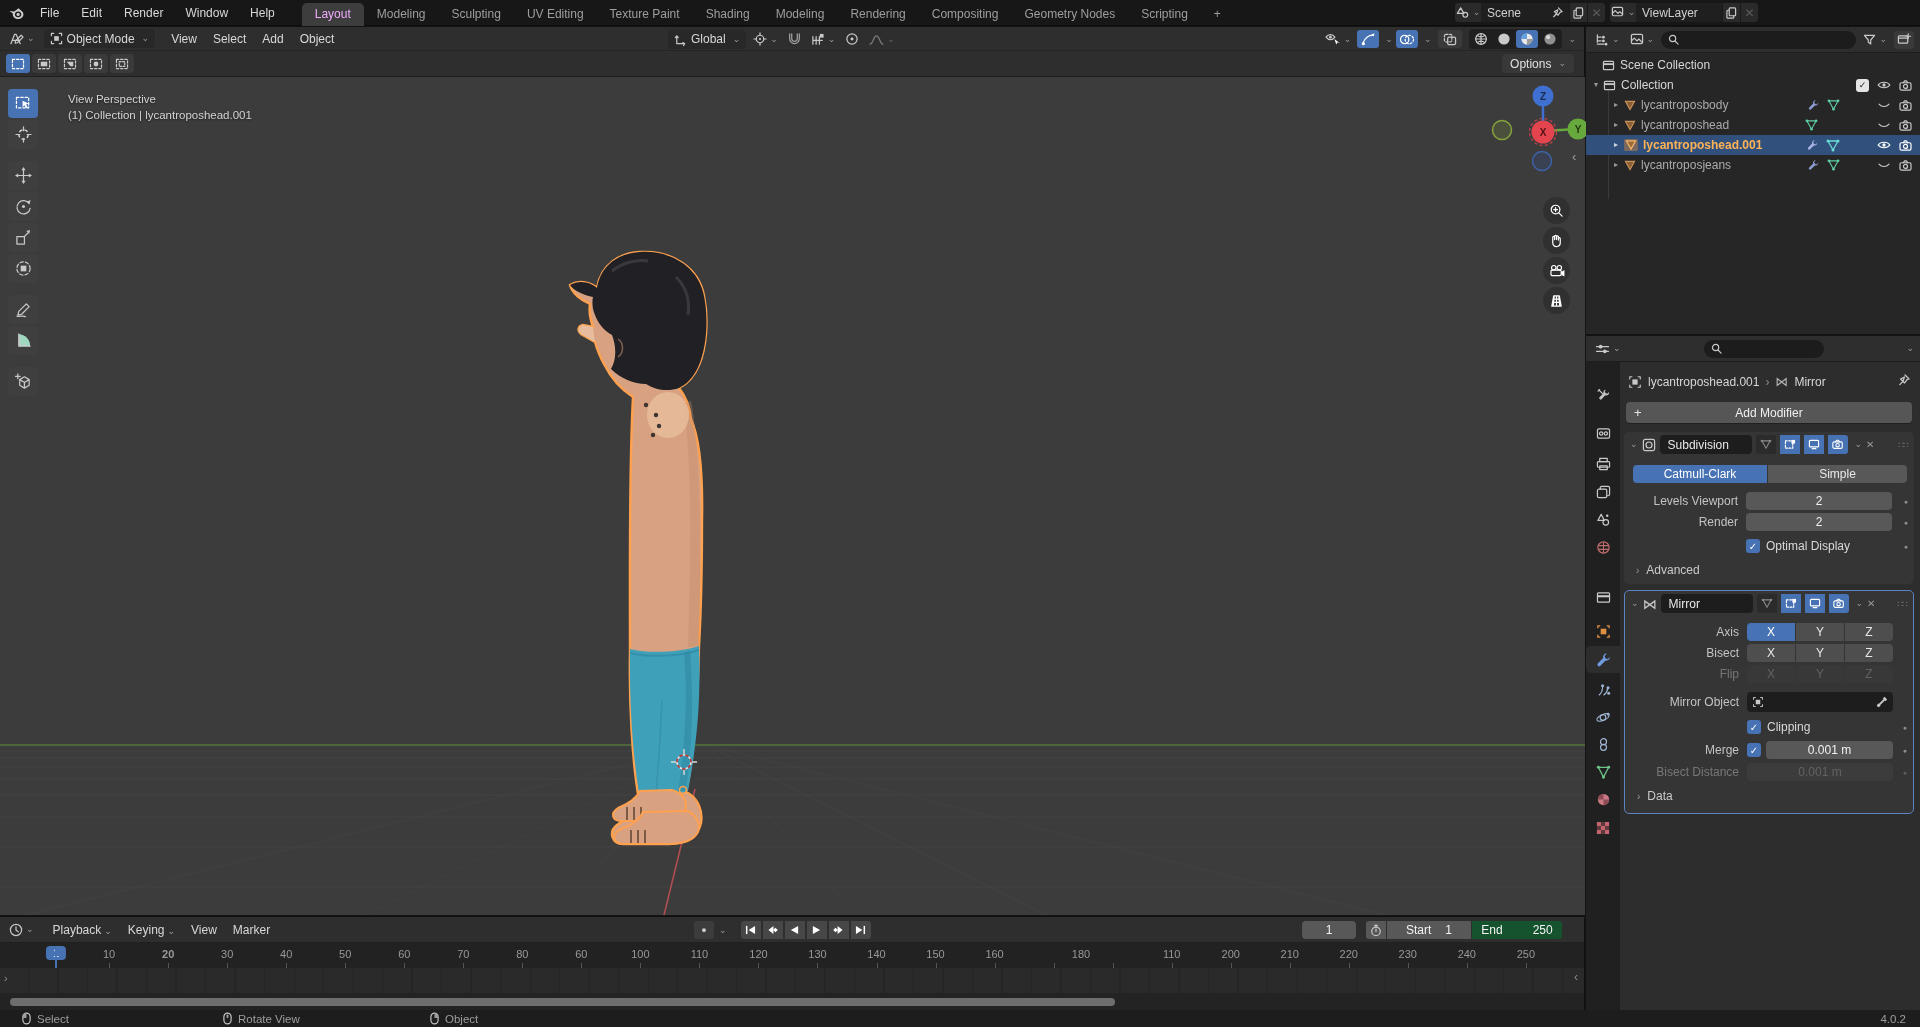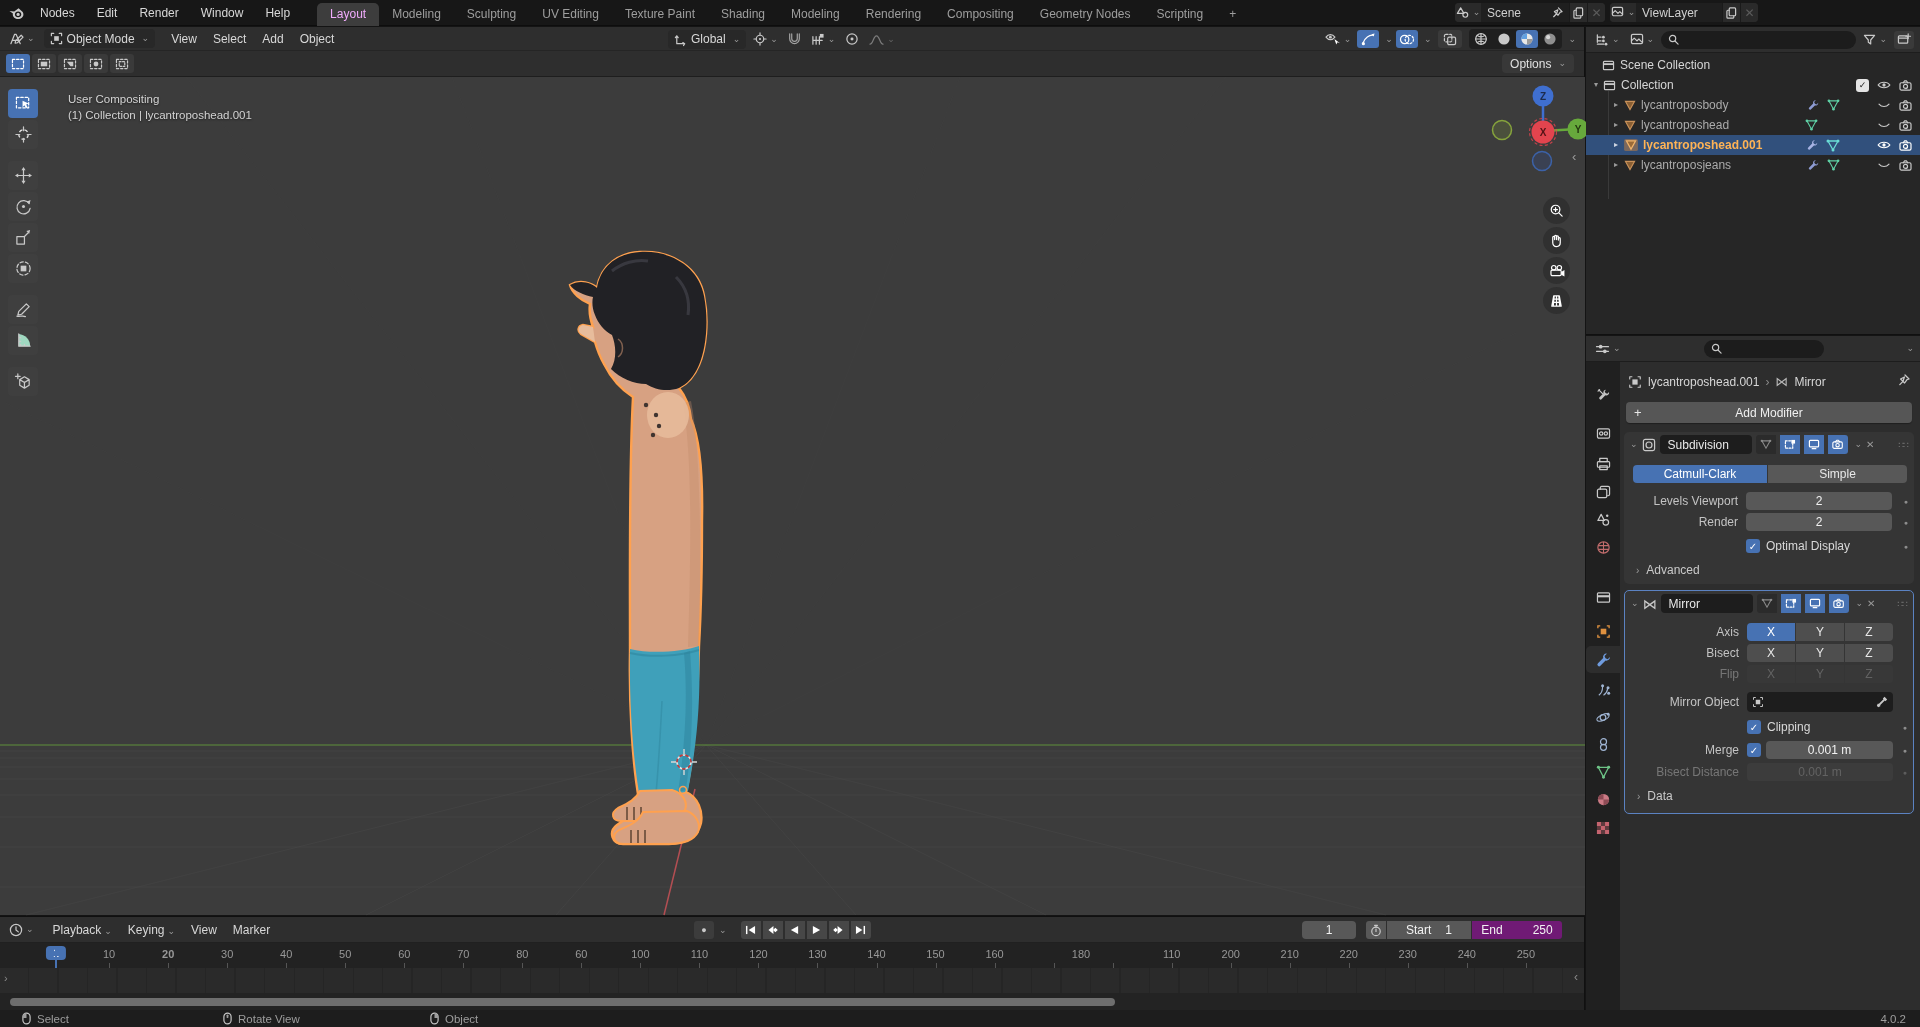--- a/index.html
+++ b/index.html
@@ -97,21 +97,21 @@
 
 <div id="app">
 
   <div id="topbar">
     <span style="margin:0 4px 0 8px">
       <svg width="17" height="15" viewBox="0 0 17 15">
           <path class="f" d="M10.6 3.2 6.2 6.4 1.5 5.9l3.4 2.6-.1.9c0 2.5 2.4 4.6 5.3 4.6s5.3-2 5.3-4.6c0-1.5-.8-2.8-2.1-3.7L10.6 3.2zm-.5 3.4c1.8 0 3.2 1.2 3.2 2.8s-1.4 2.8-3.2 2.8-3.2-1.2-3.2-2.8 1.4-2.8 3.2-2.8z"></path>
           <circle class="f" cx="10.1" cy="9.4" r="1.6"></circle>
         </svg>
     </span>
-    <span class="menu-item">Nodes</span>
+    <span class="menu-item">File</span>
     <span class="menu-item">Edit</span>
     <span class="menu-item">Render</span>
     <span class="menu-item">Window</span>
     <span class="menu-item">Help</span>
     <div class="ws-tabs">
       <span class="ws-tab active">Layout</span>
       <span class="ws-tab">Modeling</span>
       <span class="ws-tab">Sculpting</span>
       <span class="ws-tab">UV Editing</span>
       <span class="ws-tab">Texture Paint</span>
@@ -445,21 +445,21 @@
       <span class="tgap"></span>
       <span class="tool">
         <svg width="17" height="17" viewBox="0 0 18 18">
             <path class="s" d="M5 7l5-3 5 3v6l-5 3-5-3zM5 7l5 3 5-3M10 10v6" stroke="#9fd8c0"></path>
             <path class="s" d="M3 1v5M.5 3.5h5" stroke="#8fd4a8"></path>
           </svg>
       </span>
     </div>
 
     <div class="ab vp-info" style="left:68px;top:64px">
-      <div>User Compositing</div>
+      <div>View Perspective</div>
       <div>(1) Collection | lycantroposhead.001</div>
     </div>
 
     <svg class="ab" style="left:1488px;top:58px" width="105" height="100" viewBox="0 0 105 100">
       <line x1="55" y1="46" x2="55" y2="14" stroke="#3f6fd0" stroke-width="2.5"></line>
       <line x1="55" y1="46" x2="90" y2="44" stroke="#67a93c" stroke-width="2.5"></line>
       <circle cx="55" cy="11" r="10.5" fill="#3f6fd0"></circle>
       <text x="55" y="15" text-anchor="middle" font-size="10" font-weight="bold" fill="#1c2c4e">Z</text>
       <circle cx="90" cy="44" r="10.5" fill="#67a93c"></circle>
       <text x="90" y="48" text-anchor="middle" font-size="10" font-weight="bold" fill="#23380f">Y</text>
@@ -1059,21 +1059,21 @@
           <span class="pbtn" style="border-radius:3px 0 0 3px;background:#585858">
             <svg width="12" height="13" viewBox="0 0 13 14">
                 <circle class="s" cx="6.5" cy="8" r="4.6"></circle>
                 <path class="s" d="M6.5 5.5V8M5 1.5h3M6.5 1.5v2"></path>
               </svg>
           </span>
           <span class="pfield" style="position:static;width:84px;border-radius:0;gap:14px;background:#585858">
             <span>Start</span>
             <span>1</span>
           </span>
-          <span class="pfield" style="position:static;width:90px;border-radius:0 3px 3px 0;gap:30px;background:#701a75">
+          <span class="pfield" style="position:static;width:90px;border-radius:0 3px 3px 0;gap:30px;background:#14532d">
             <span>End</span>
             <span>250</span>
           </span>
         </div>
       </div>
     </div>
 
     <div id="ruler">
         <span class="rnum cur" style="left: 56px;">1</span>
         <span class="rtick" style="left: 56px;"></span>

